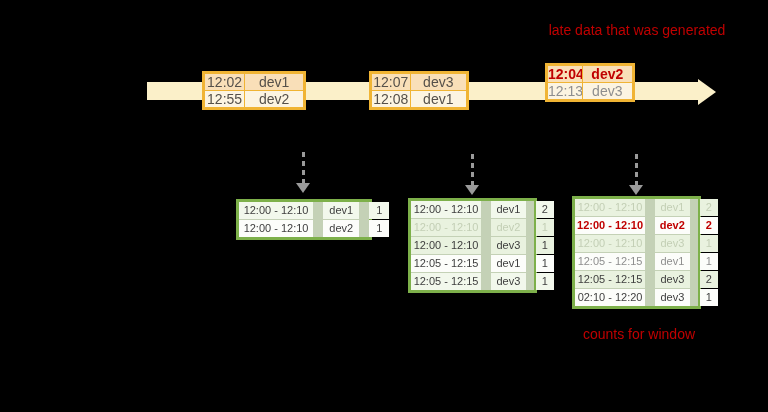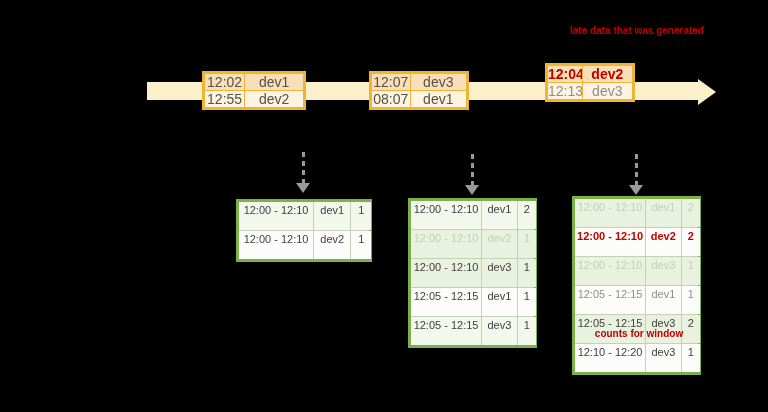--- a/index.html
+++ b/index.html
@@ -52,37 +52,37 @@
     border-top:10px solid var(--arrow_gray,#9a9a9a);
   }
 
   
   .rtable{
     position:absolute;
     border:3px solid var(--result_border,#7db04a);
     background:var(--grid_line,#c4d1b6);
     display:flex;flex-direction:column;gap:1px;
   }
-  .rrow{display:grid;grid-template-columns:57% 28% 15%;gap:1px;height:28px;}
+  .rrow{display:grid;grid-template-columns:57% 28% 15%;gap:10px;height:17px;}
   .rcell{
     background:var(--result_row_white,#fcfdfa);
     font-size:11px;line-height:17px;text-align:center;
     color:var(--text_dark,#3e3e3e);white-space:nowrap;overflow:hidden;
   }
   .bg-g .rcell{background:var(--result_row_green,#e9f2df);}
   .bg-a .rcell{background:var(--result_row_tint,#f2f8ec);}
   .bg-w .rcell{background:var(--result_row_white,#fcfdfa);}
   .rrow[data-style="faded"] .rcell{color:var(--text_faded,#c3cfb5);}
   .rrow[data-style="gray"]  .rcell{color:var(--text_gray,#8e8e8e);}
   .rrow[data-style="red"]   .rcell{color:var(--late_red,#c00000);font-weight:bold;}
 
   
   .note{
-    position:absolute;text-align:center;font-weight:bold;
-    font-size:10px;line-height:19px;color:var(--late_red,#c00000);
+    position:absolute;text-align:center;font-weight:normal;
+    font-size:14px;line-height:19px;color:var(--late_red,#c00000);
   }
   #note-bottom{line-height:18px;}
 </style>
 </head>
 <body>
 
 <div class="canvas">
 
   <div class="tl-band"></div>
   <div class="tl-head"></div>
@@ -101,21 +101,21 @@
       <span class="ecell">dev2</span>
     </div>
   </div>
 
   <div class="etable" style="left:369px;top:71px;width:94px;">
     <div class="erow" data-style="normal">
       <span class="ecell">12:07</span>
       <span class="ecell">dev3</span>
     </div>
     <div class="erow" data-style="normal">
-      <span class="ecell">08:07</span>
+      <span class="ecell">12:08</span>
       <span class="ecell">dev1</span>
     </div>
   </div>
 
   <div class="etable" style="left:545px;top:63px;width:84px;justify-content:space-between;">
     <div class="erow" data-style="late">
       <span class="ecell">12:04</span>
       <span class="ecell">dev2</span>
     </div>
     <div class="erow" data-style="dim">
@@ -198,21 +198,21 @@
       <span class="rcell">12:05 - 12:15</span>
       <span class="rcell">dev1</span>
       <span class="rcell">1</span>
     </div>
     <div class="rrow bg-g" data-style="dark">
       <span class="rcell">12:05 - 12:15</span>
       <span class="rcell">dev3</span>
       <span class="rcell">2</span>
     </div>
     <div class="rrow bg-w" data-style="dark">
-      <span class="rcell">12:10 - 12:20</span>
+      <span class="rcell">02:10 - 12:20</span>
       <span class="rcell">dev3</span>
       <span class="rcell">1</span>
     </div>
   </div>
 
   <div class="note" id="note-bottom" style="left:537px;top:325px;width:204px;text-align:center;">
     <div>counts for window</div>
   </div>
 
 </div>

